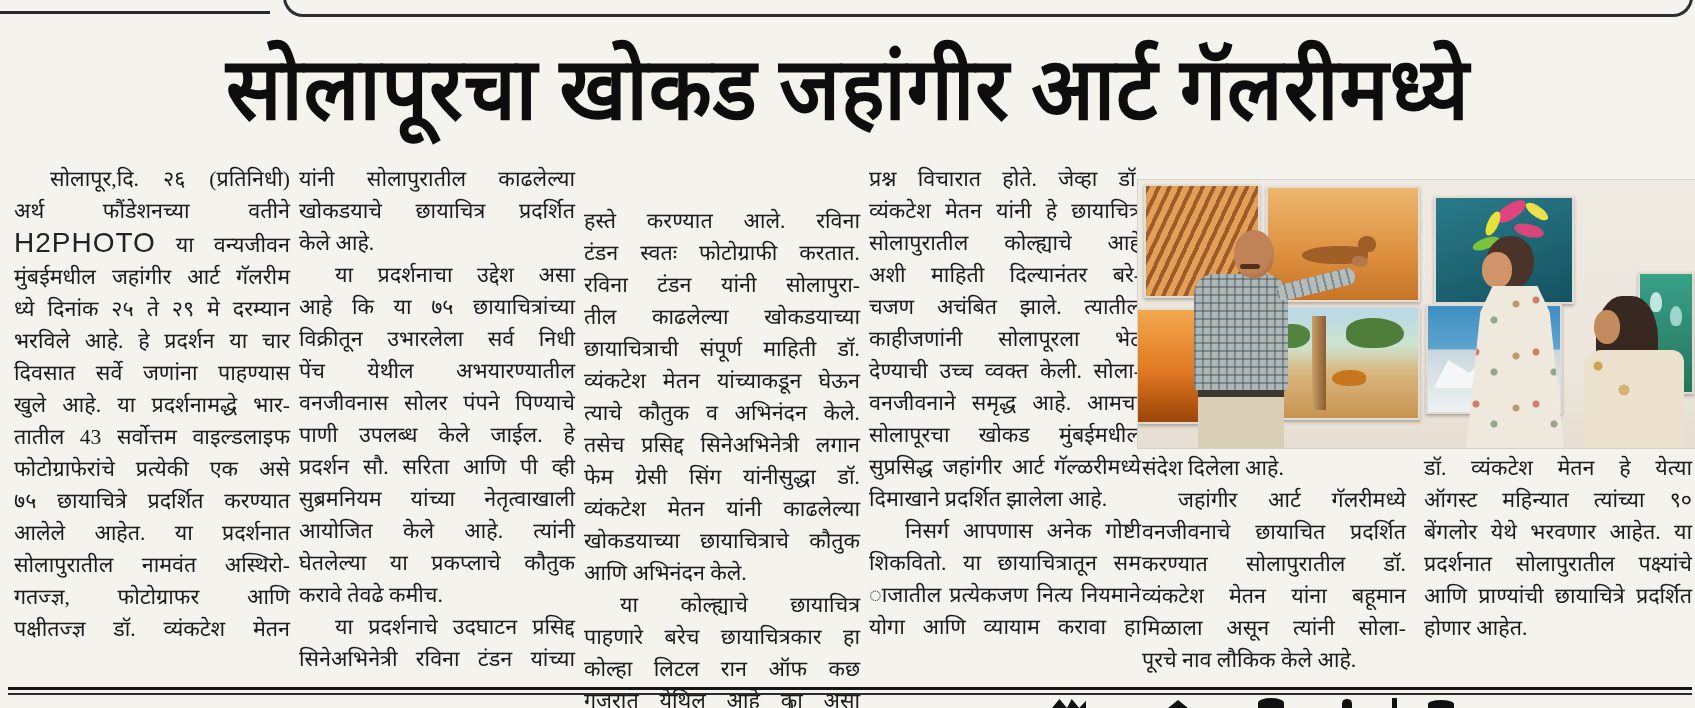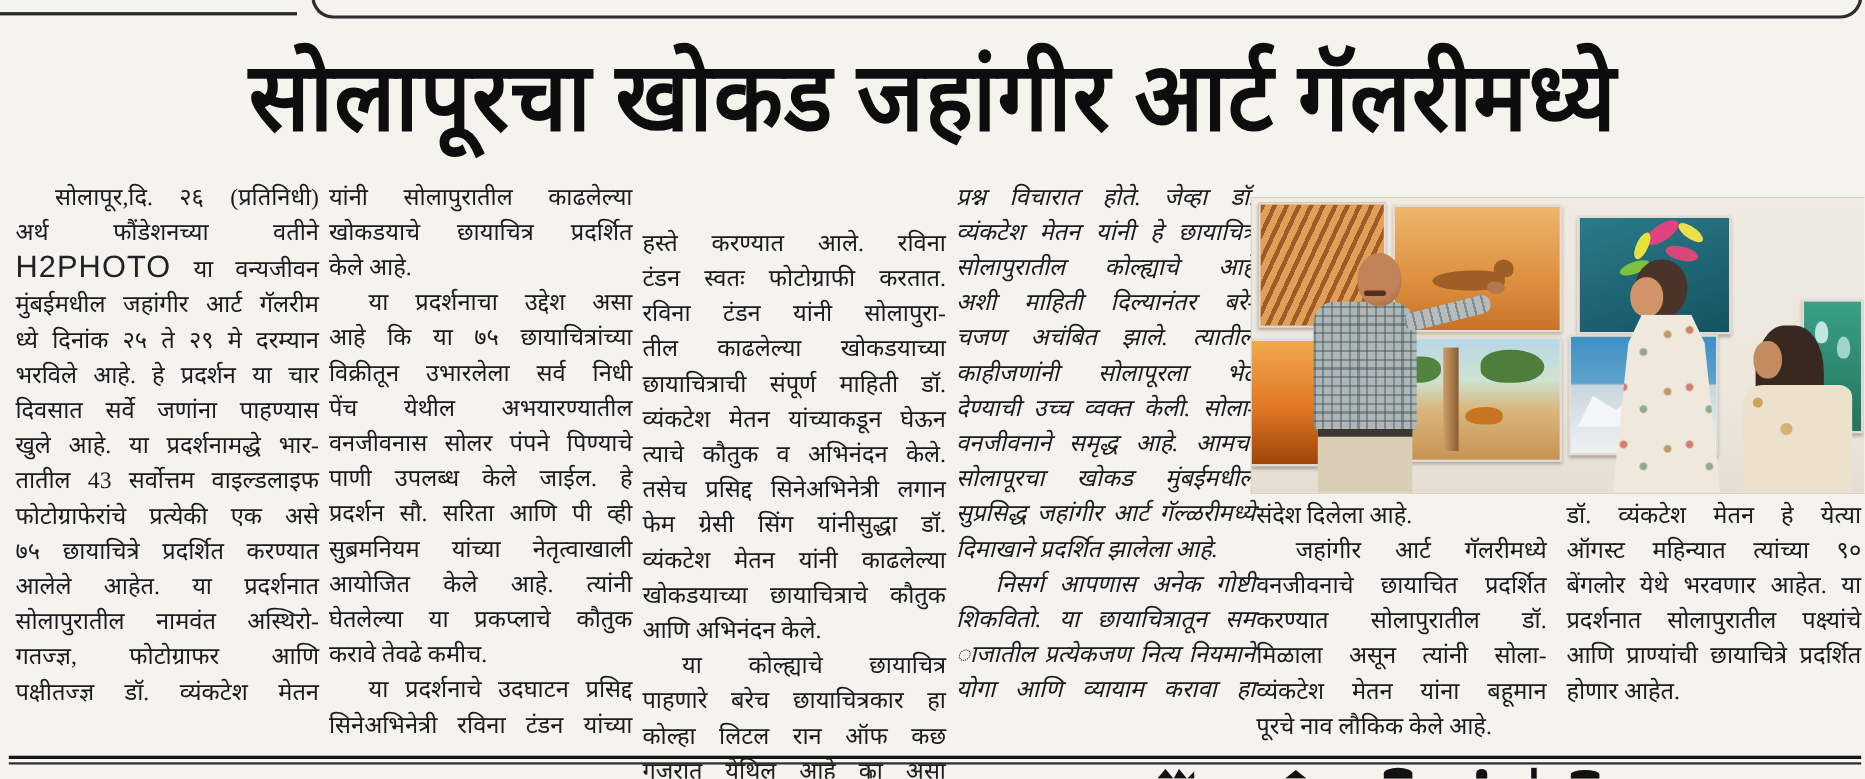--- a/index.html
+++ b/index.html
@@ -26,21 +26,21 @@
     font-family:"Liberation Serif","DejaVu Serif",serif;
     transform:scaleY(1.06);
     white-space:nowrap;
   }
 
   
   .col{position:absolute;top:163px;width:276px;font-size:21.5px;line-height:32px;}
   .c1{left:14px;}
   .c2{left:299px;}
   .c3{left:584px;margin-top:42px;}
-  .c4{left:869px;width:272px;font-style:italic;}
+  .c4{left:869px;width:272px;}
   .c5{left:1142px;top:452px;width:264px;}
   .c6{left:1424px;top:452px;width:268px;}
   .tl{text-align:justify;text-align-last:justify;white-space:nowrap;}
   .tl.end{text-align-last:left;}
   .tl.ind{text-indent:36px;}
   .latin-big{font-family:"Liberation Sans","DejaVu Sans",sans-serif;font-size:28px;letter-spacing:1px;color:#222;}
 
   
   .photo{
     position:absolute;left:1138px;top:180px;width:557px;height:268px;
@@ -193,22 +193,22 @@
       <div class="tl ind">निसर्ग आपणास अनेक गोष्टी</div>
       <div class="tl">शिकवितो. या छायाचित्रातून सम</div>
       <div class="tl">ाजातील प्रत्येकजण नित्य नियमाने</div>
       <div class="tl">योगा आणि व्यायाम करावा हा</div>
     </div>
   <div class="col c5">
       <div class="tl end">संदेश दिलेला आहे.</div>
       <div class="tl ind">जहांगीर आर्ट गॅलरीमध्ये</div>
       <div class="tl">वनजीवनाचे छायाचित प्रदर्शित</div>
       <div class="tl">करण्यात सोलापुरातील डॉ.</div>
+      <div class="tl">व्यंकटेश मेतन यांना बहूमान</div>
       <div class="tl">मिळाला असून त्यांनी सोला-</div>
-      <div class="tl">व्यंकटेश मेतन यांना बहूमान</div>
       <div class="tl end">पूरचे नाव लौकिक केले आहे.</div>
     </div>
   <div class="col c6">
       <div class="tl">डॉ. व्यंकटेश मेतन हे येत्या</div>
       <div class="tl">ऑगस्ट महिन्यात त्यांच्या ९०</div>
       <div class="tl">बेंगलोर येथे भरवणार आहेत. या</div>
       <div class="tl">प्रदर्शनात सोलापुरातील पक्ष्यांचे</div>
       <div class="tl">आणि प्राण्यांची छायाचित्रे प्रदर्शित</div>
       <div class="tl end">होणार आहेत.</div>
     </div>

